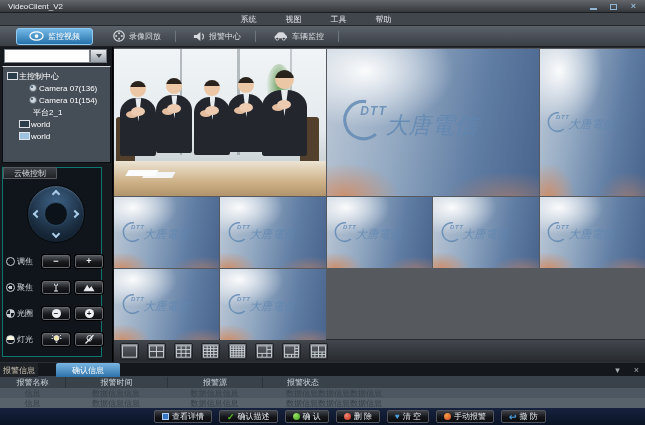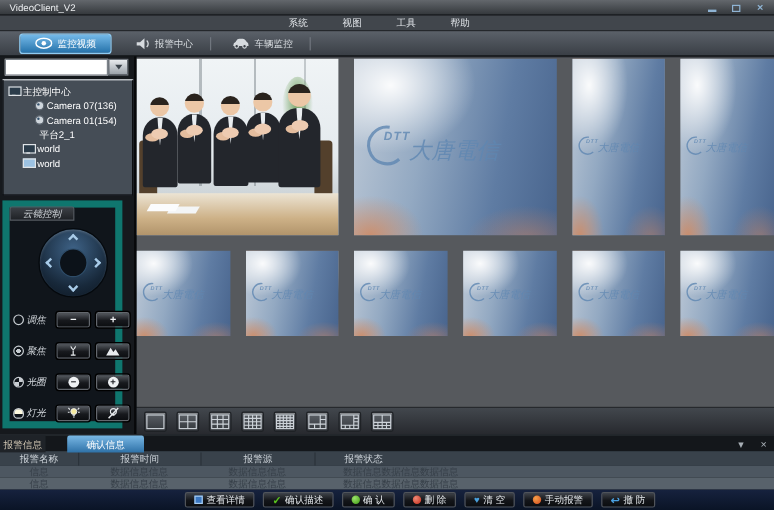--- a/index.html
+++ b/index.html
@@ -50,21 +50,21 @@
   .ti-icon { display:inline-block; flex:0 0 auto; }
   .icon-monitor-dark, .icon-monitor { width:9px; height:8px; position:relative; }
   .icon-monitor-dark:before, .icon-monitor:before { content:""; position:absolute; left:0; top:0; width:9px; height:6px; border:1px solid #dfe3e7; background:#2b3c4a; }
   .icon-monitor:before { background:#9cc2e2; }
   .icon-monitor-dark:after, .icon-monitor:after { content:""; position:absolute; left:3px; bottom:0; width:3px; height:1px; background:#dfe3e7; }
   .icon-camera { width:8px; height:8px; position:relative; }
   .icon-camera:before { content:""; position:absolute; left:1px; top:0; width:6px; height:6px; border-radius:50%; background:#cfd6dc; border:1px solid #5d6призn670; border:1px solid #5d6670; }
   .icon-camera:after { content:""; position:absolute; left:3px; top:2px; width:2px; height:2px; border-radius:50%; background:#33506b; }
 
   
-  #ptz { position:absolute; left:2px; top:120px; width:100px; height:190px; background:#10151b; border:6px solid #0f766e;font-style:italic; }
+  #ptz { position:absolute; left:2px; top:120px; width:100px; height:190px; background:#10151b; border:1px solid #0f766e; }
   #ptz-header { position:absolute; left:0; top:-1px; width:54px; height:12px;
     background:linear-gradient(180deg,#3c4046,#1f2226); border:1px solid #565b62; border-radius:2px 2px 0 0;
     color:#d2d7dc; display:flex; align-items:center; justify-content:center; }
   #dpad { position:absolute; left:24px; top:17px; width:58px; height:58px; border-radius:50%;
     background:radial-gradient(circle at 50% 30%,#3e6286,#18293b 65%,#0c151f); border:1px solid #05090d;
     box-shadow:inset 0 1px 2px rgba(255,255,255,.2); }
   #dpad-center { position:absolute; left:16px; top:16px; width:24px; height:24px; border-radius:50%;
     background:#0c1219; border:1px solid #2e4c68; }
   .dp-arrow { position:absolute; width:6px; height:6px; border-left:2px solid #a8cbe8; border-top:2px solid #a8cbe8; }
   .dp-up    { left:25px; top:5px;  transform:rotate(45deg); }
@@ -82,21 +82,21 @@
   .ptz-btn { width:28px; height:13px; margin-left:5px; border-radius:2px;
     background:linear-gradient(180deg,#53575d,#17191d 55%,#0c0e11); border:1px solid #63676d; outline:1px solid #000;
     color:#f2f4f6; font-weight:bold; font-size:9px; line-height:10px; text-align:center;
     display:flex; align-items:center; justify-content:center; }
   .glyph-circle { width:9px; height:9px; border-radius:50%; background:#eef1f3; color:#17191d; font-size:8px; line-height:9px; font-weight:bold; text-align:center; }
   .ptz-btn svg { display:block; }
 
   
   #video-area { position:absolute; left:114px; top:0; width:531px; height:315px; background:#26292d; }
   #wall-grid { position:absolute; left:0; top:1px; width:531px; height:291px;
-    display:grid; grid-template-columns:repeat(6, 1fr); grid-template-rows:147px 71px 71px; gap:13px;
+    display:grid; grid-template-columns:repeat(5, 1fr); grid-template-rows:147px 71px 71px; gap:1px;
     background:#56595d; border-top:1px solid #56595d; }
   .tile { position:relative; overflow:hidden; }
   .tile.big { grid-column:span 2; }
   .tile-dtt { display:flex; align-items:center; justify-content:center; color:#5f87b2;
     background:
       radial-gradient(ellipse 60% 55% at 18% 15%, rgba(255,255,255,.95), rgba(255,255,255,0) 70%),
       radial-gradient(ellipse 35% 30% at 8% 100%, rgba(209,137,96,.85), rgba(209,137,96,0) 75%),
       radial-gradient(ellipse 40% 25% at 85% 102%, rgba(196,130,98,.55), rgba(196,130,98,0) 75%),
       linear-gradient(100deg,#bcc8d6 0%,#93a9c2 35%,#5f7ca3 70%,#48648d 100%); }
   .wm { opacity:.8; }
@@ -188,20 +188,30 @@
   <span>帮助</span>
 </div>
 
 <div id="toolbar">
   <div class="tb-tab active">
     <svg width="15" height="10" viewBox="0 0 16 10">
       <ellipse cx="8" cy="5" rx="7" ry="4.4" fill="none" stroke="#ffffff" stroke-width="1.3"></ellipse>
       <circle cx="8" cy="5" r="2" fill="#ffffff"></circle>
     </svg>
     <span>监控视频</span>
+  </div>
+  <div class="tb-tab">
+    <svg width="12" height="12" viewBox="0 0 12 12">
+      <circle cx="6" cy="6" r="5.2" fill="none" stroke="#d6dade" stroke-width="1.2"></circle>
+      <circle cx="6" cy="3.2" r="1" fill="#d6dade"></circle>
+        <circle cx="6" cy="8.8" r="1" fill="#d6dade"></circle>
+      <circle cx="3.2" cy="6" r="1" fill="#d6dade"></circle>
+        <circle cx="8.8" cy="6" r="1" fill="#d6dade"></circle>
+    </svg>
+    <span>录像回放</span>
   </div>
   <div class="tb-tab">
     <svg width="12" height="11" viewBox="0 0 13 11">
       <path d="M1 4 h3 l4 -3.4 v9.8 l-4 -3.4 H1 z" fill="#d6dade"></path>
       <path d="M10 2.5 a4 4 0 0 1 0 6" fill="none" stroke="#d6dade" stroke-width="1.2"></path>
     </svg>
     <span>报警中心</span>
   </div>
   <div class="tb-tab">
     <svg width="15" height="10" viewBox="0 0 16 10">

